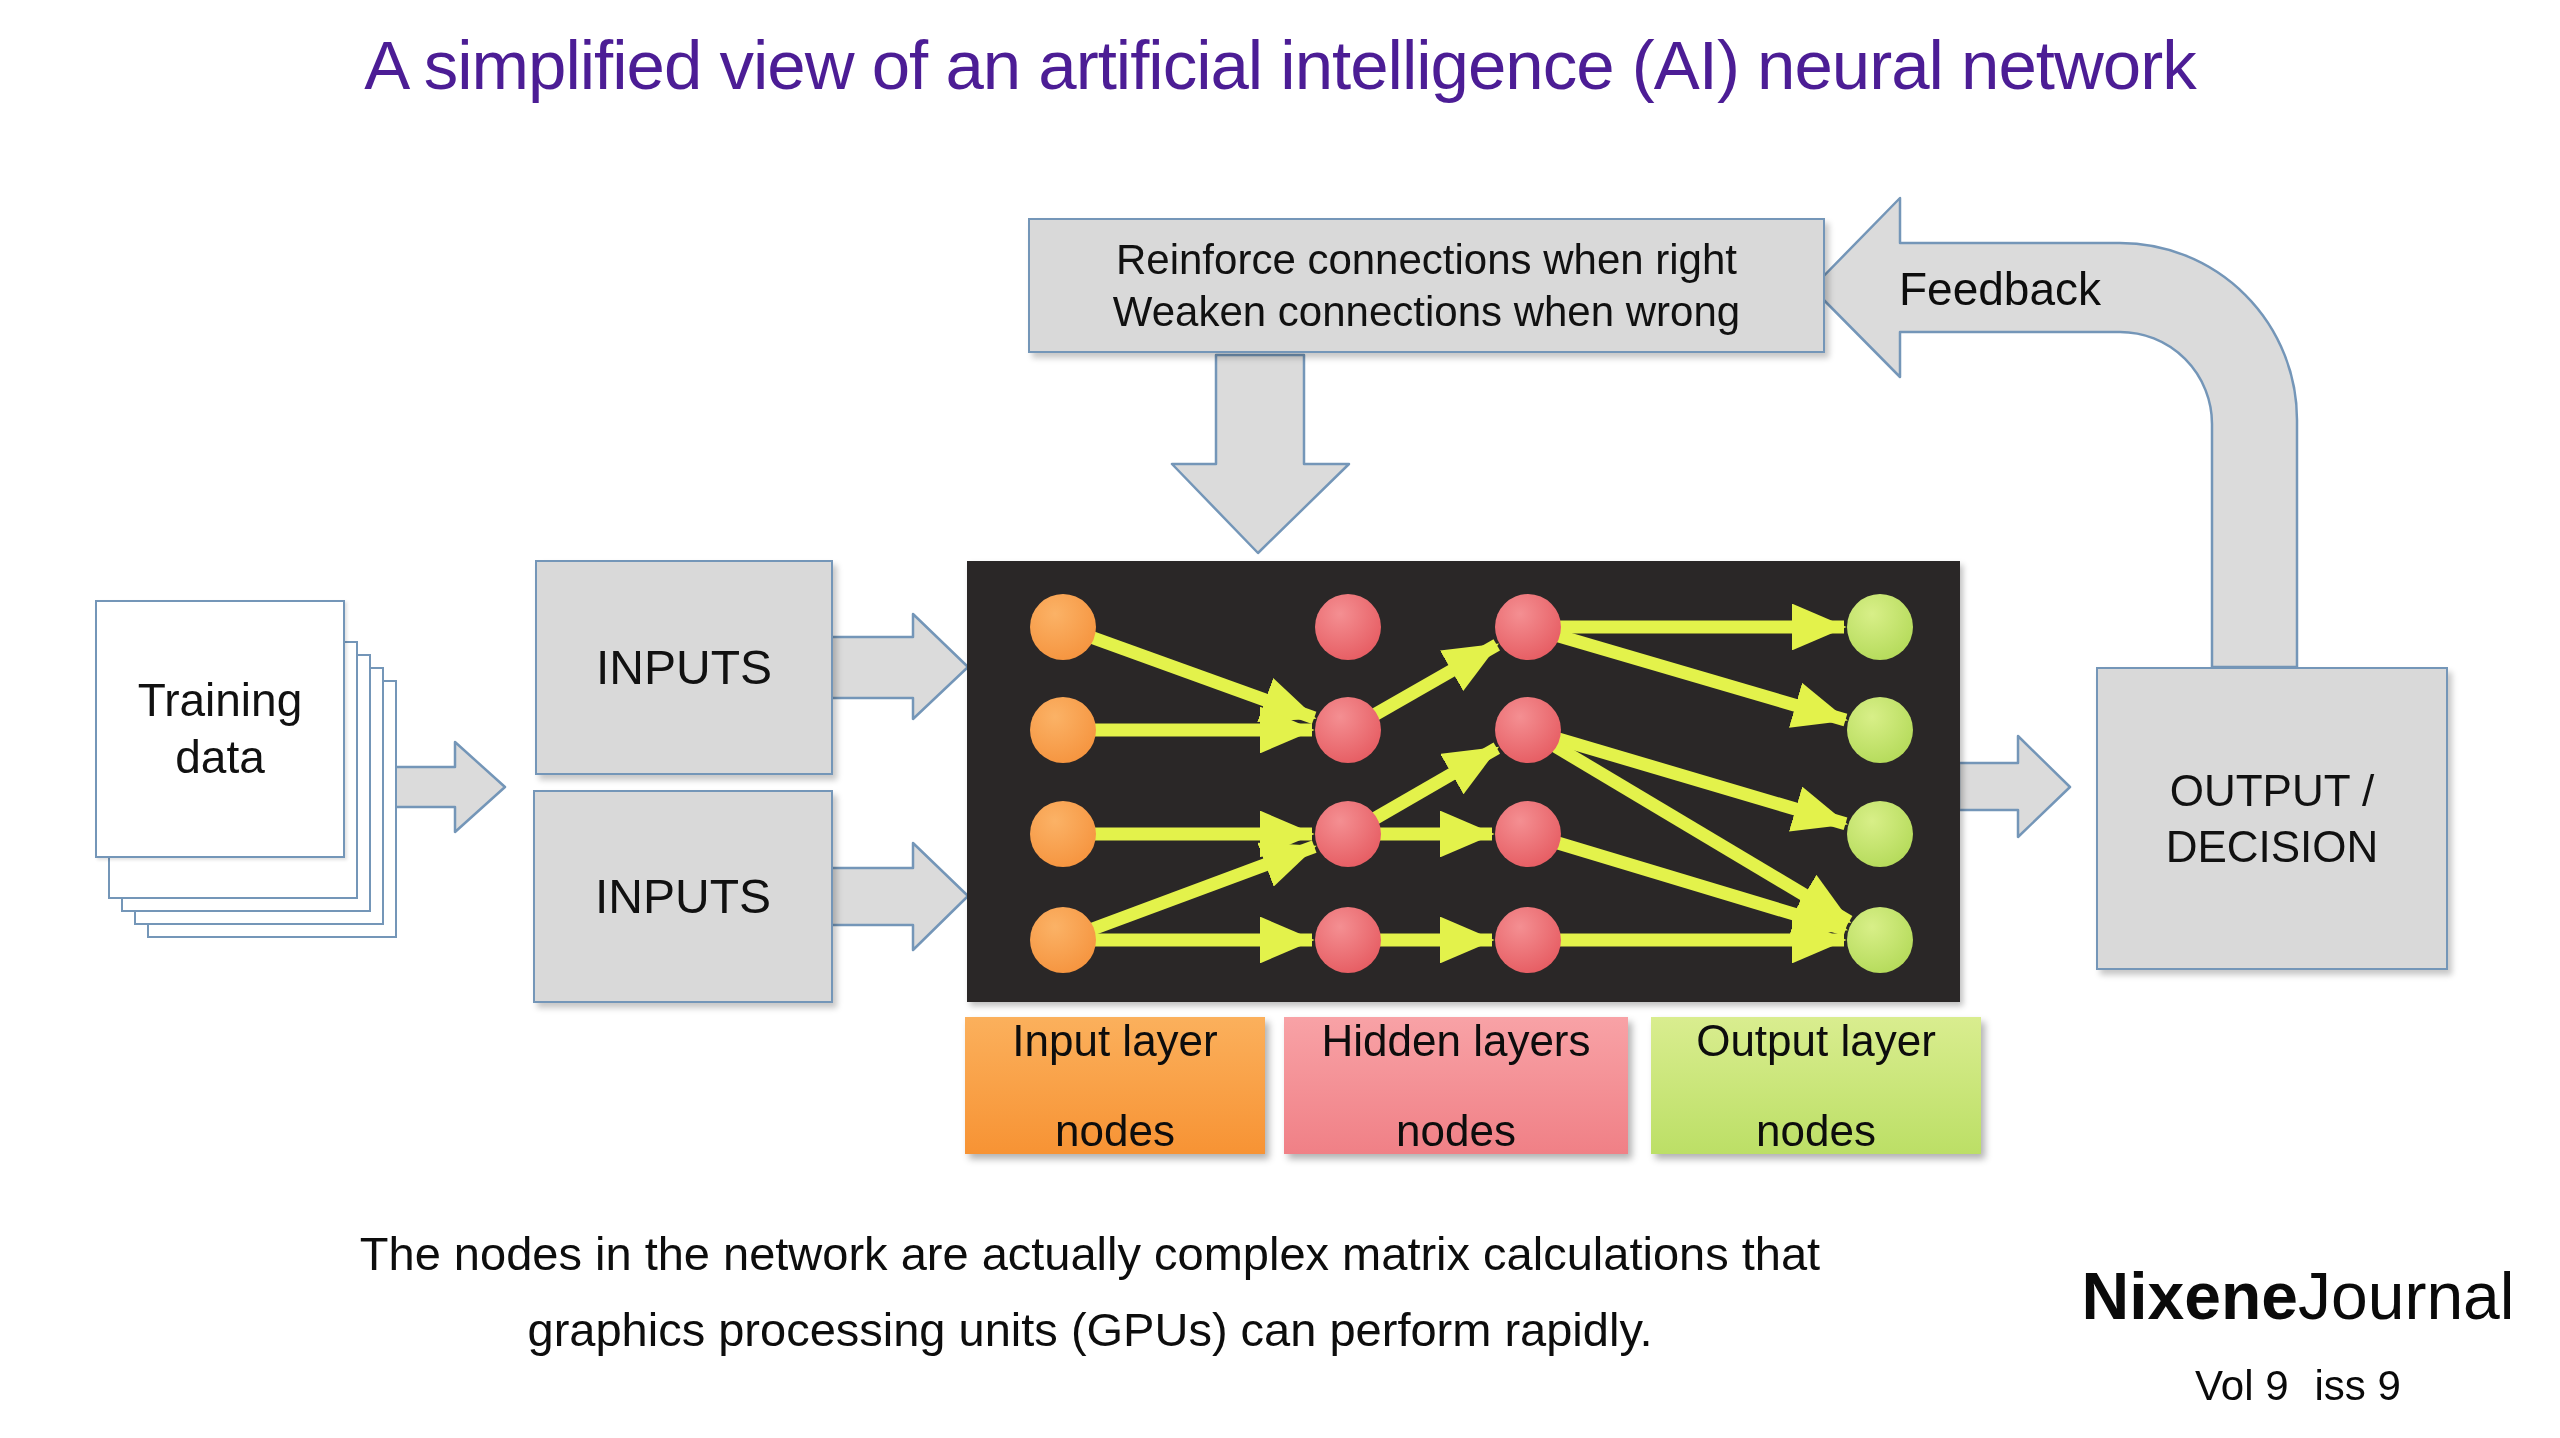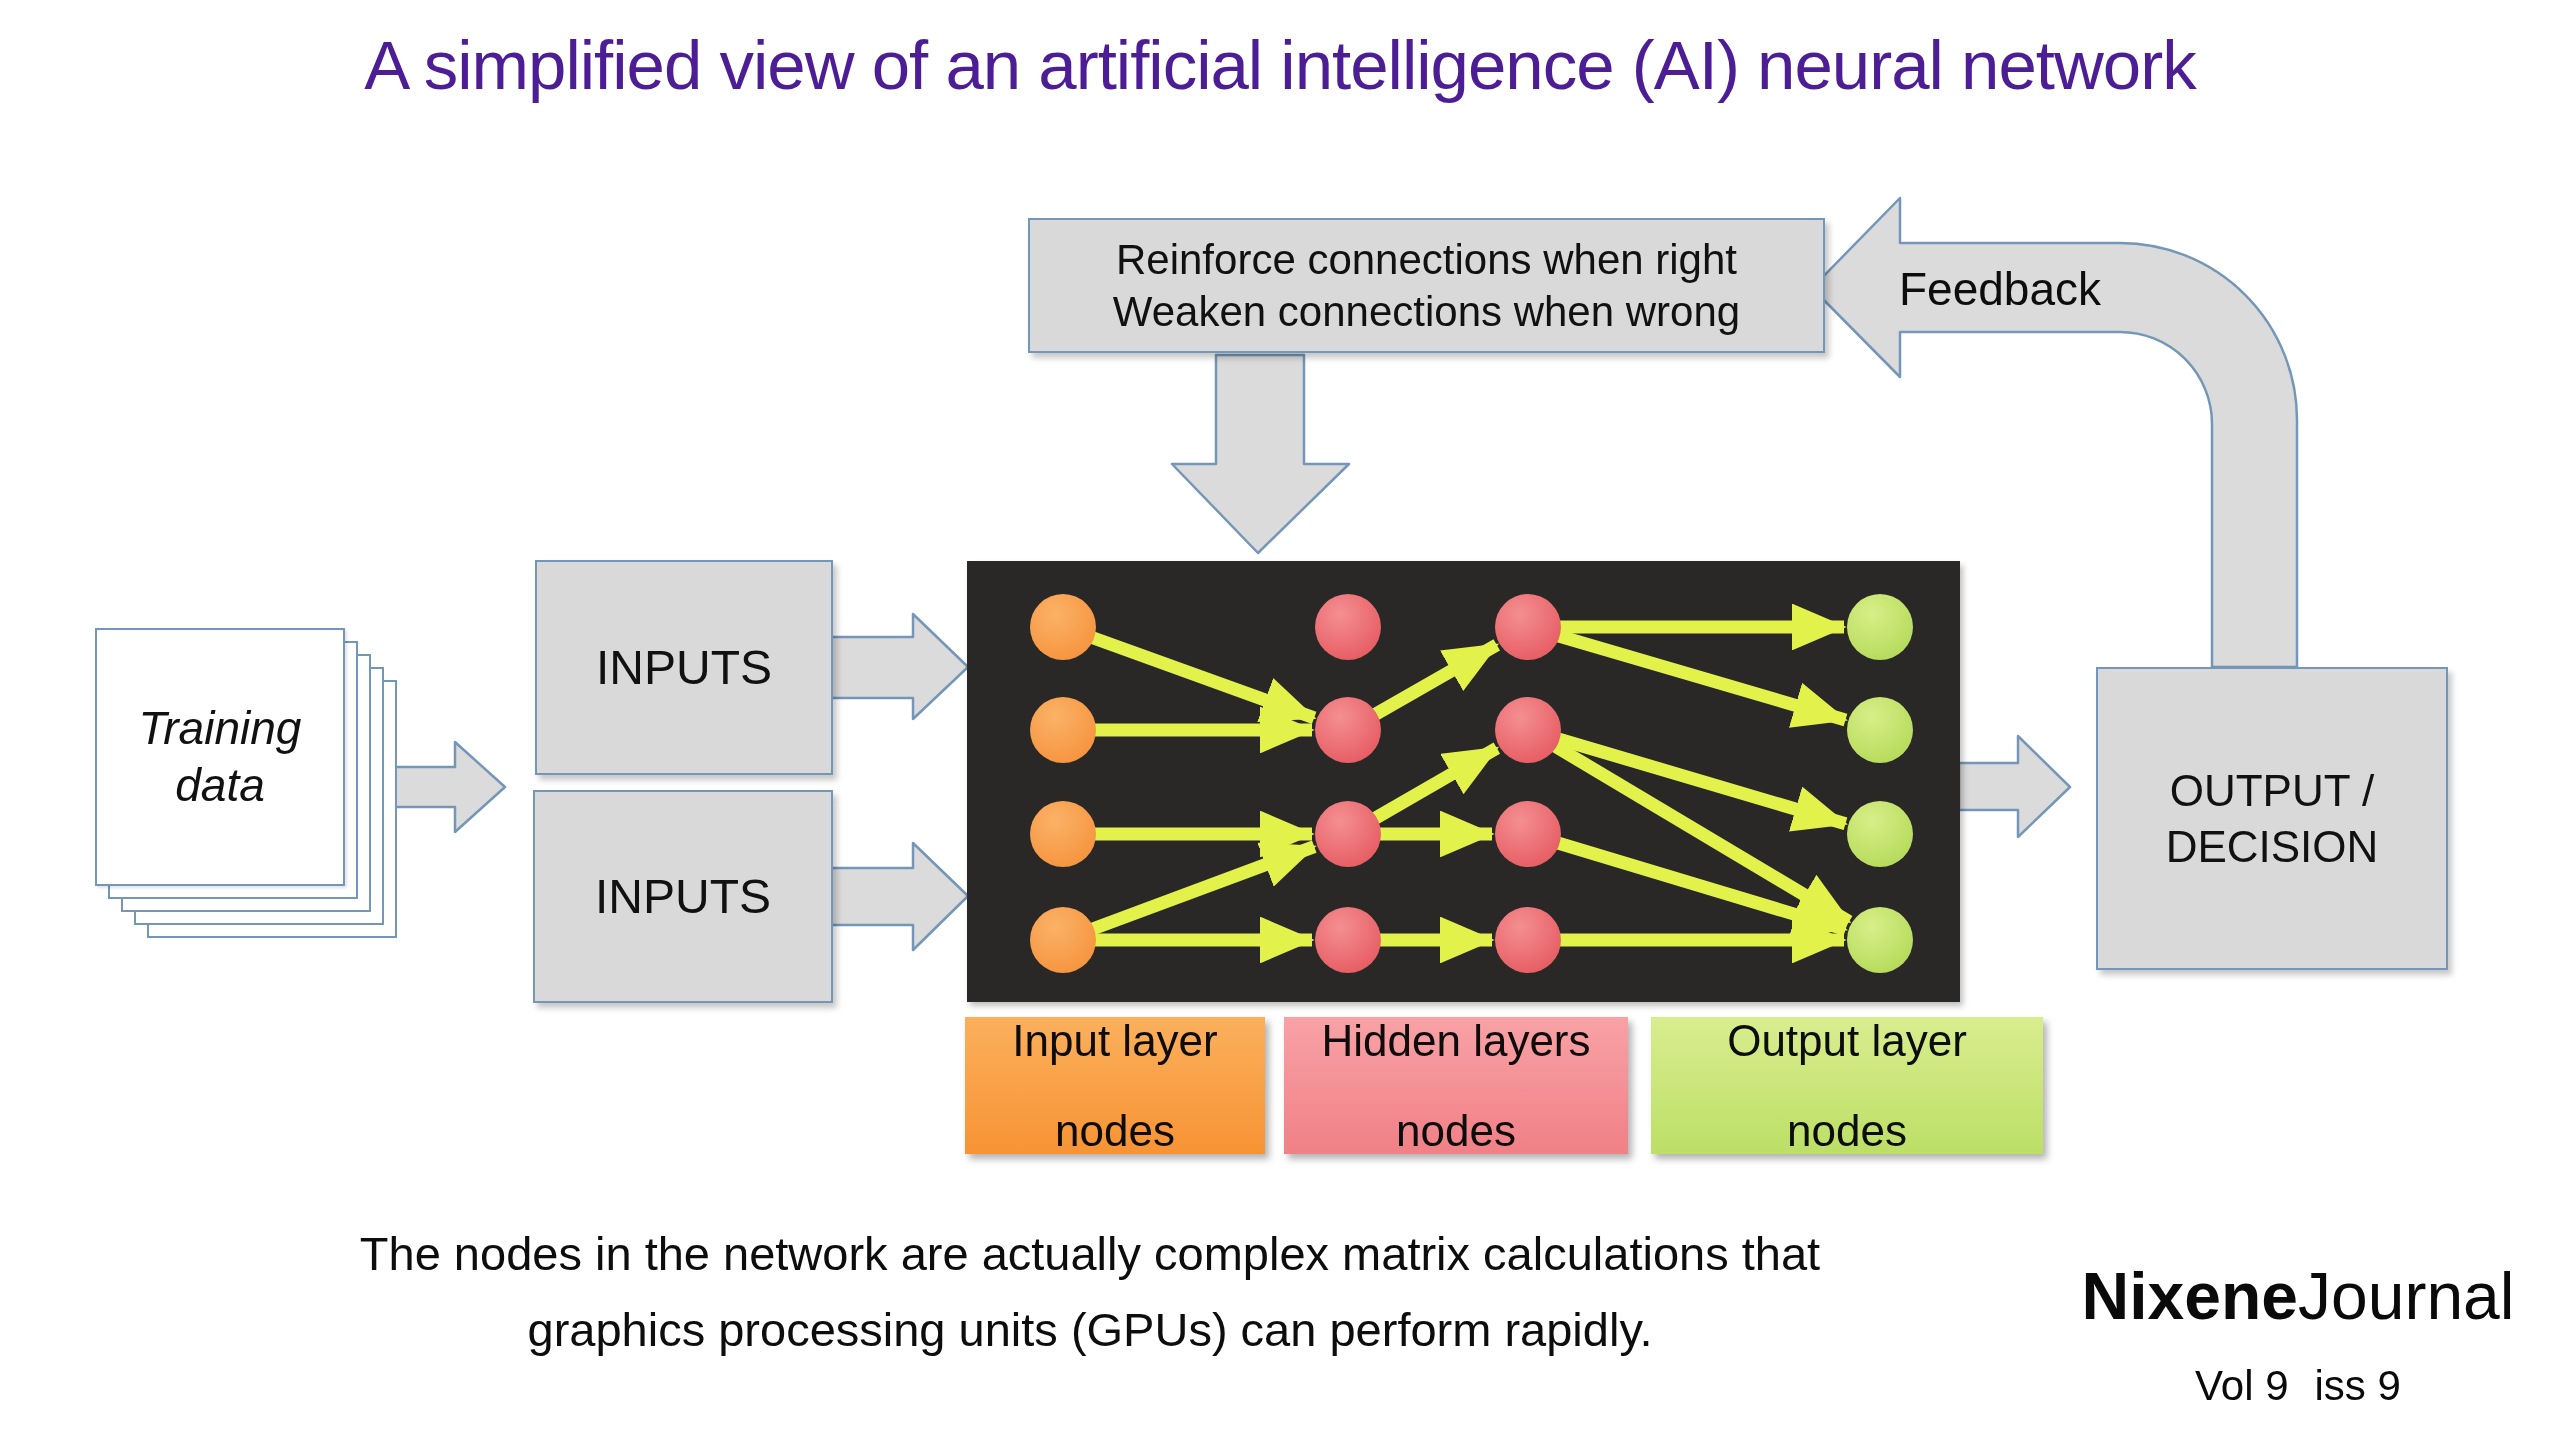--- a/index.html
+++ b/index.html
@@ -16,21 +16,21 @@
   .output-box{left:2068px;top:667px;width:352px;height:303px;font-size:44px;line-height:56px;}
   .panel{left:967px;top:561px;width:993px;height:441px;background:#2a2727;box-shadow:3px 4px 6px rgba(0,0,0,0.25);}
   .panel svg{display:block;}
   .page{position:absolute;width:250px;height:258px;background:#ffffff;border:2px solid #7496b8;box-sizing:border-box;}
   .page.front{display:flex;flex-direction:column;align-items:center;justify-content:center;
               font-size:46px;line-height:57px;box-shadow:2px 2px 3px rgba(0,0,0,0.12);}
   .legend{top:1017px;height:137px;display:flex;flex-direction:column;align-items:center;justify-content:center;
           font-size:44px;line-height:52px;box-shadow:4px 5px 7px rgba(0,0,0,0.3);color:#0d0d0d;gap:38px;}
   .legend-input{left:965px;width:300px;background:linear-gradient(#fbb05c,#f79334);}
   .legend-hidden{left:1284px;width:344px;background:linear-gradient(#f8a2a6,#f08086);}
-  .legend-output{left:1651px;width:392px;background:linear-gradient(#d9ed8f,#bcdf66);}
+  .legend-output{left:1651px;width:330px;background:linear-gradient(#d9ed8f,#bcdf66);}
   .caption{left:40px;top:1216px;width:2100px;text-align:center;font-size:47px;line-height:76px;color:#0d0d0d;}
   .brand{left:2080px;top:1258px;width:436px;text-align:center;font-size:66px;color:#0a0a0a;}
   .brand .bold{font-weight:bold;}
   .vol{left:2080px;top:1362px;width:436px;text-align:center;font-size:42px;color:#0a0a0a;}
   .vol span{display:inline-block;}
   .vol .iss{margin-left:26px;}
   svg.overlay{left:0;top:0;}
 </style>
 </head>
 <body>
@@ -62,21 +62,21 @@
     <div>Weaken connections when wrong</div>
   </div>
 
   <div class="abs feedback-label">Feedback</div>
 
   <div>
     <div class="page abs" style="left:147px;top:680px;"></div>
     <div class="page abs" style="left:134px;top:667px;"></div>
     <div class="page abs" style="left:121px;top:654px;"></div>
     <div class="page abs" style="left:108px;top:641px;"></div>
-    <div class="page front abs" style="left:95px;top:628px;font-style:italic;">
+    <div class="page front abs" style="left:95px;top:600px;">
       <div>Training</div>
       <div>data</div>
     </div>
   </div>
 
   <div class="abs graybox inputs-top">
     <div>INPUTS</div>
   </div>
   <div class="abs graybox inputs-bottom">
     <div>INPUTS</div>

